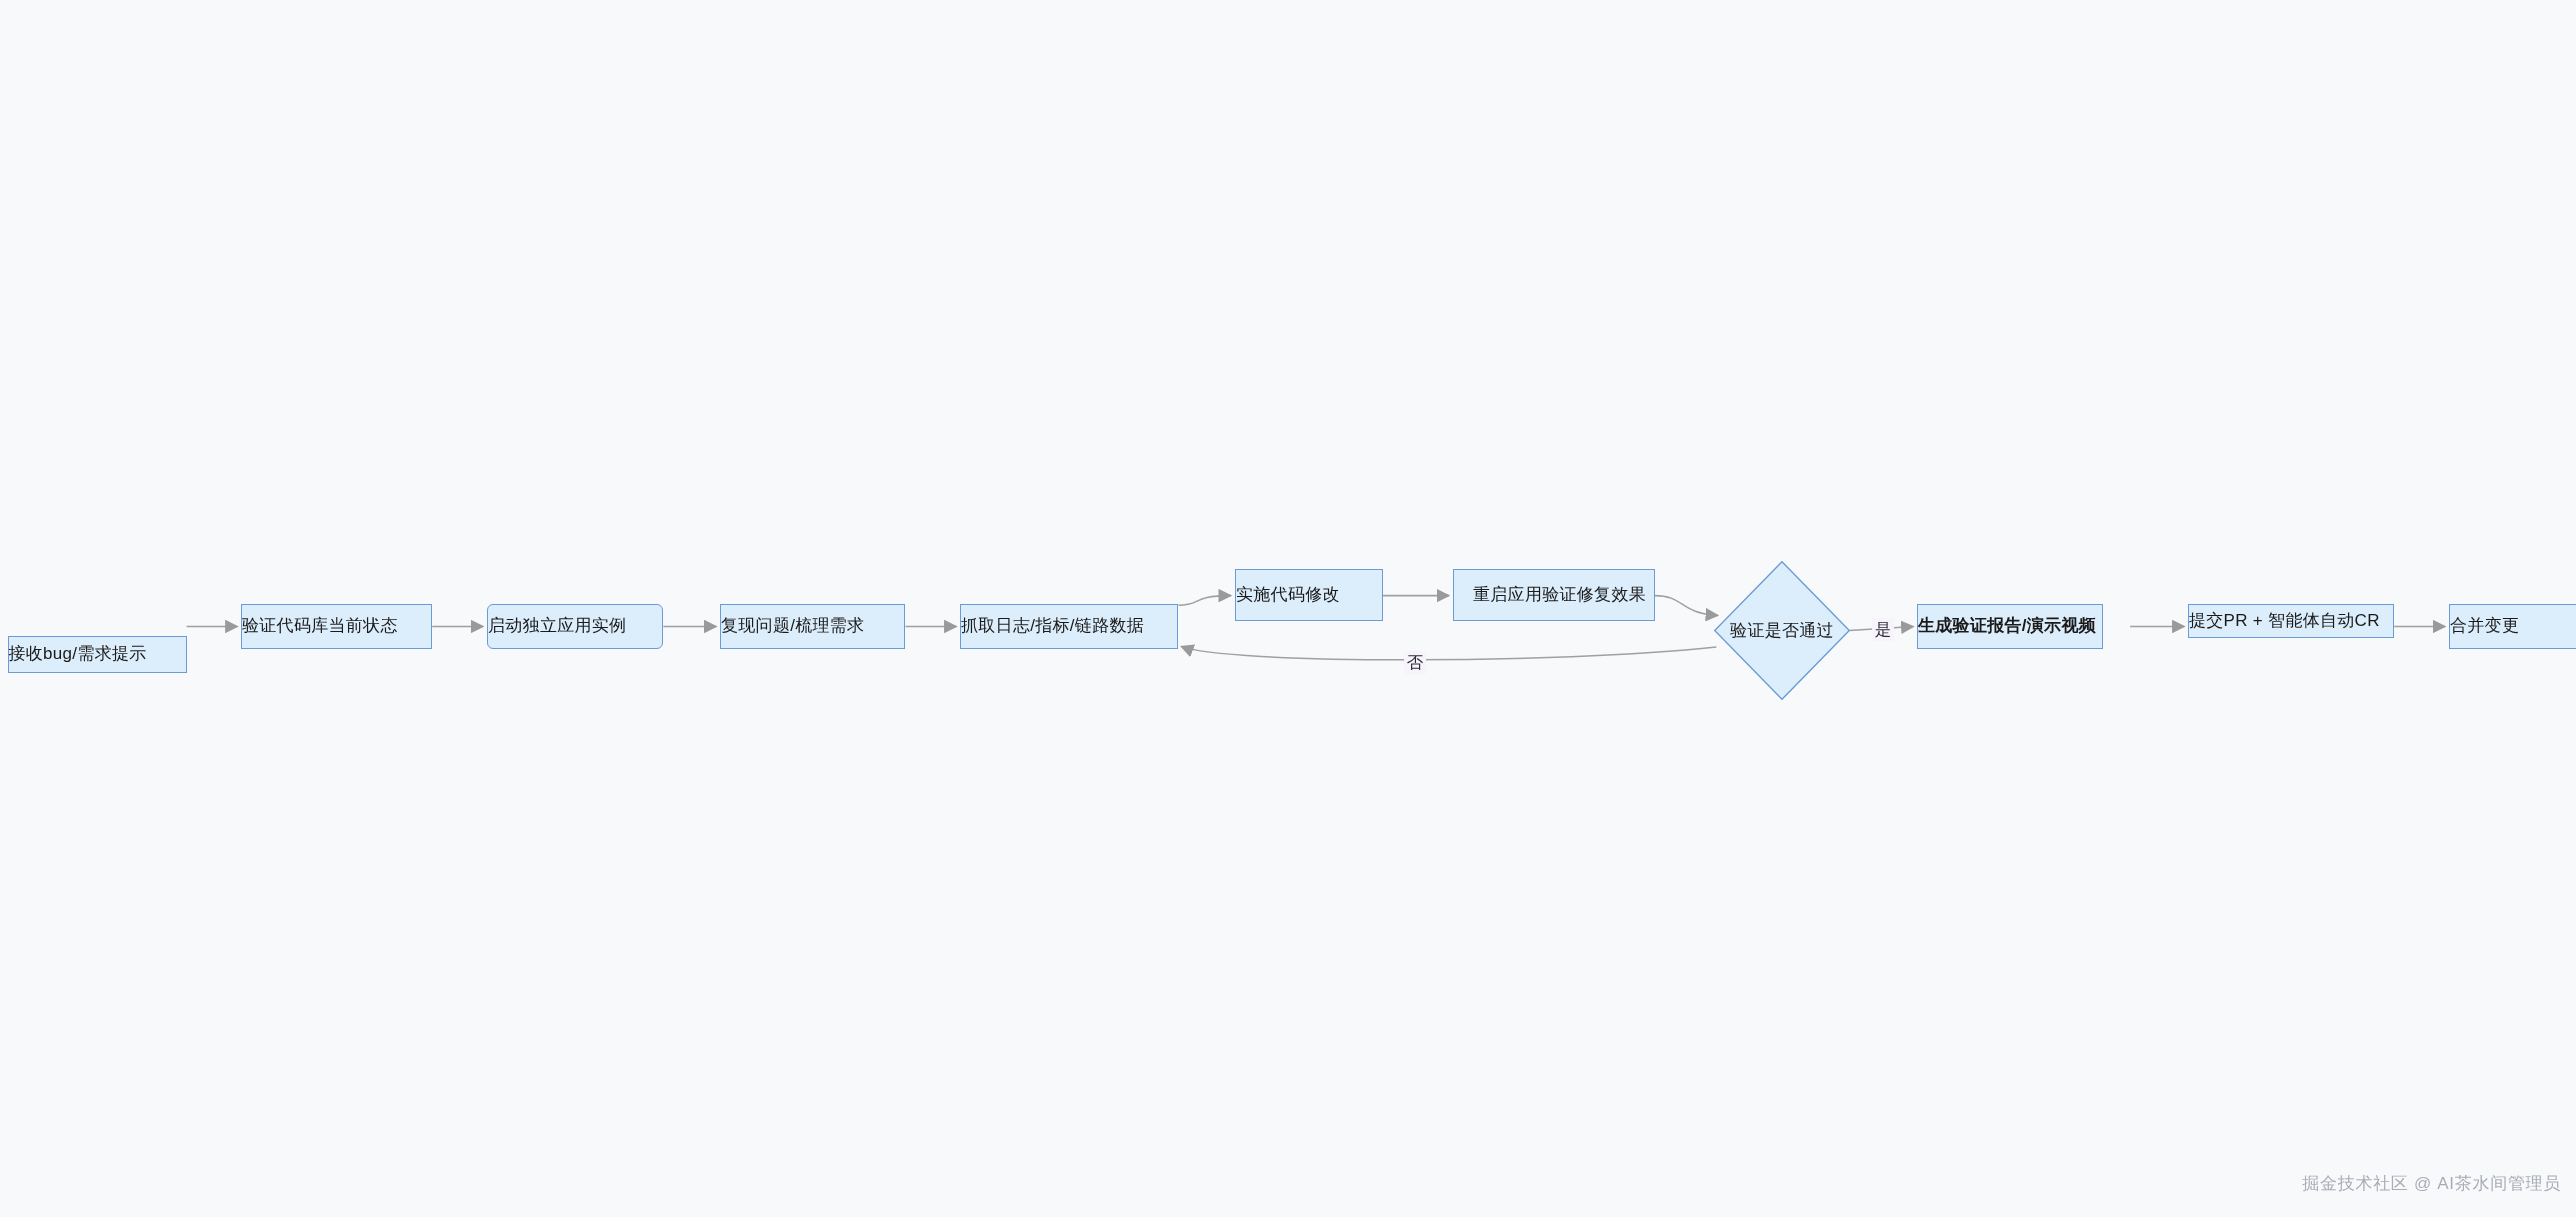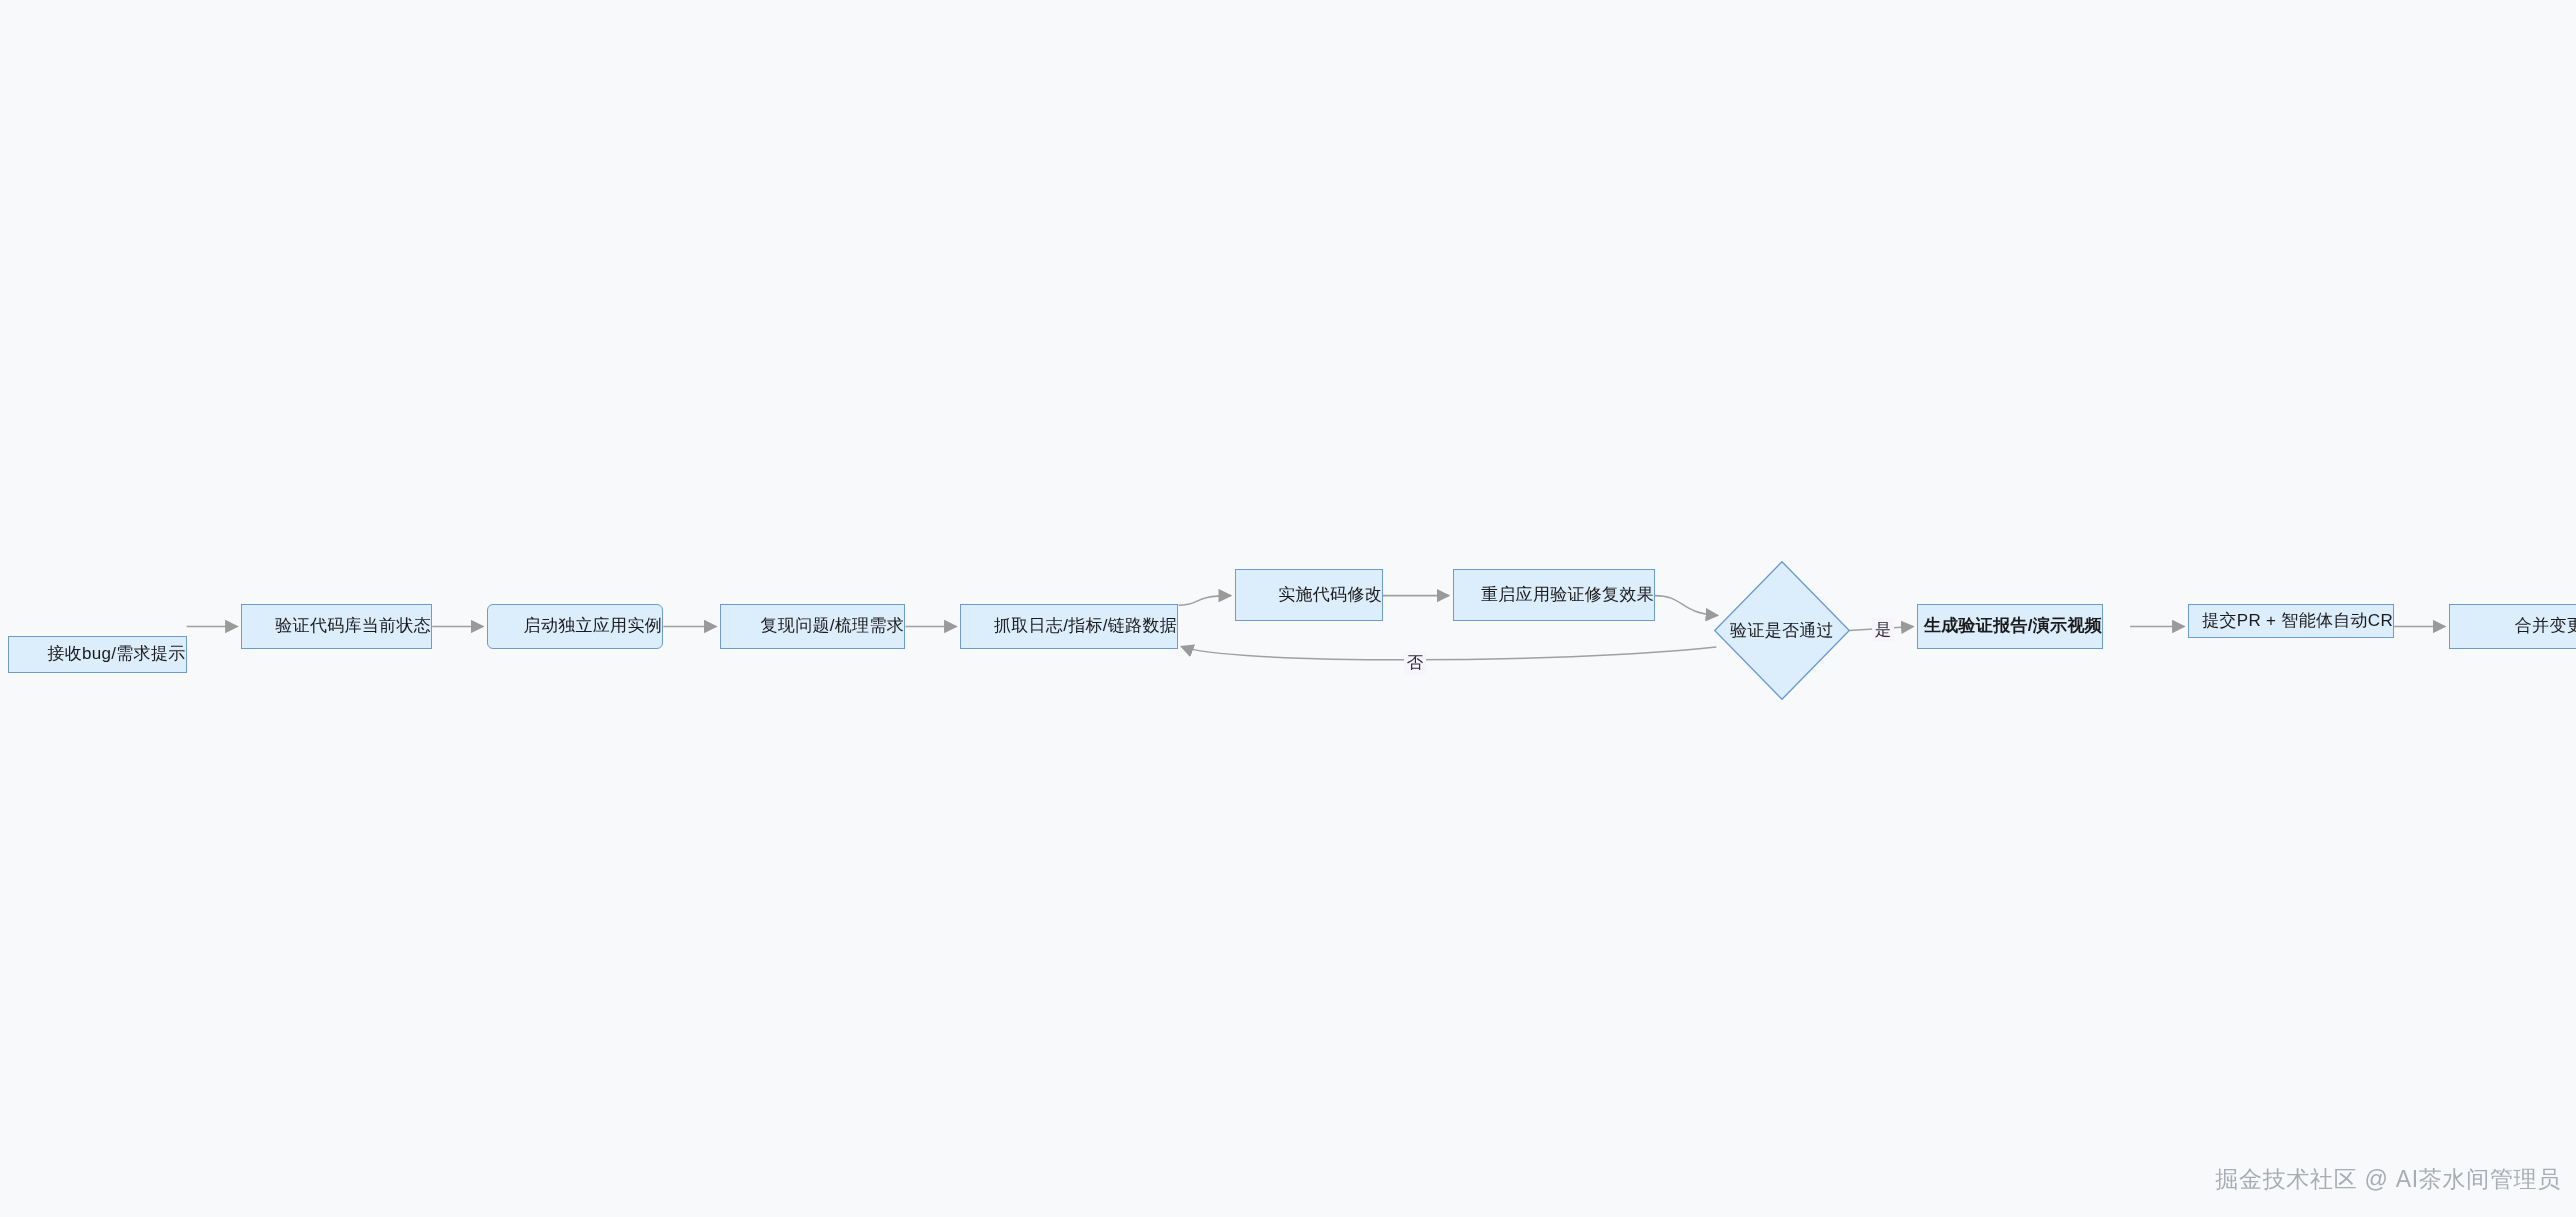--- a/index.html
+++ b/index.html
@@ -23,21 +23,21 @@
     height: 1218px;
   }
 
   .node {
     position: absolute;
     box-sizing: border-box;
     background: #dcedfb;
     border: 1.4px solid #6b9bd2;
     display: flex;
     align-items: center;
-    justify-content: flex-end;
+    justify-content: flex-start;
     color: #1a1a1a;
     font-size: 17px;
     line-height: 1.2;
     letter-spacing: 0.3px;
     white-space: nowrap;
   }
 
   .diamond {
     position: absolute;
     box-sizing: border-box;
@@ -68,21 +68,21 @@
     padding: 0.7px 2.7px;
     white-space: nowrap;
     z-index: 5;
   }
 
   .watermark {
     position: absolute;
     right: 15px;
     bottom: 22.6px;
     color: #a8adb5;
-    font-size: 23px;
+    font-size: 17px;
     letter-spacing: 0.7px;
     white-space: nowrap;
     z-index: 6;
   }
 </style>
 </head>
 <body>
 
 <div id="canvas">
 

